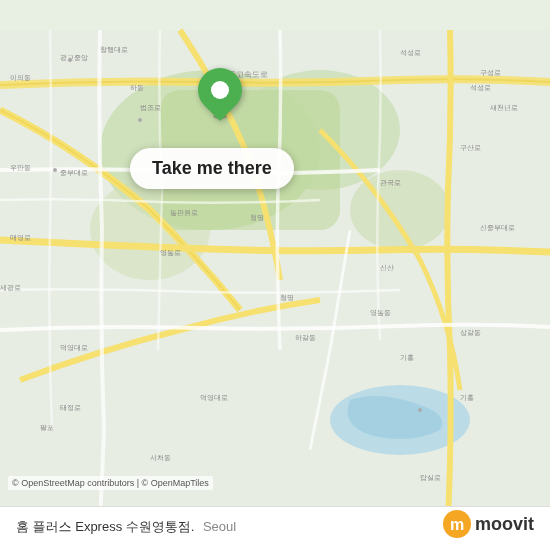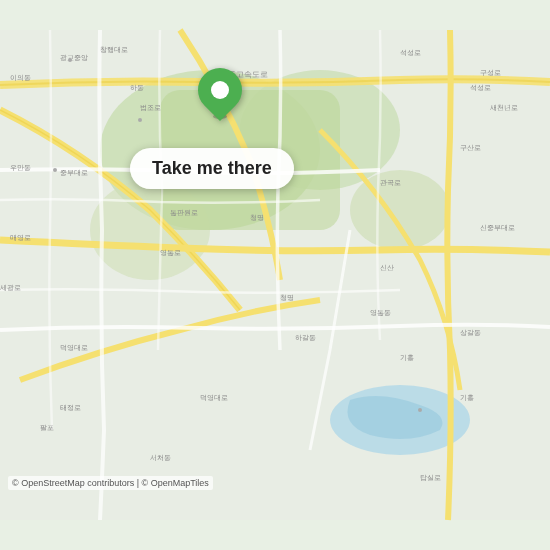--- a/index.html
+++ b/index.html
@@ -248,14 +248,30 @@
   <div id="attribution">
     <span>© OpenStreetMap contributors | © OpenMapTiles</span>
   </div>
 
   <div id="callout">
     <div id="callout-bubble">
       <span id="callout-text">Take me there</span>
     </div>
   </div>
 
+  <div id="bottom-bar">
+    <div style="display:flex; justify-content: space-between; align-items: center;">
+      <div>
+        <span id="place-name">홈 플러스 Express 수원영통점.</span>
+        <span id="place-city" style="margin-left:4px;">Seoul</span>
+      </div>
+      <div id="moovit-logo">
+
+        <svg id="moovit-icon" viewBox="0 0 28 28" xmlns="http://www.w3.org/2000/svg">
+          <circle cx="14" cy="14" r="14" fill="#f5a623"></circle>
+          <text x="7" y="20" font-size="16" font-weight="bold" fill="white" font-family="Arial">m</text>
+        </svg>
+        <span id="moovit-logo-text" style="font-size:18px;font-weight:bold;color:#333;">moovit</span>
+      </div>
+    </div>
+  </div>
 
 </div>
 
 </body></html>

